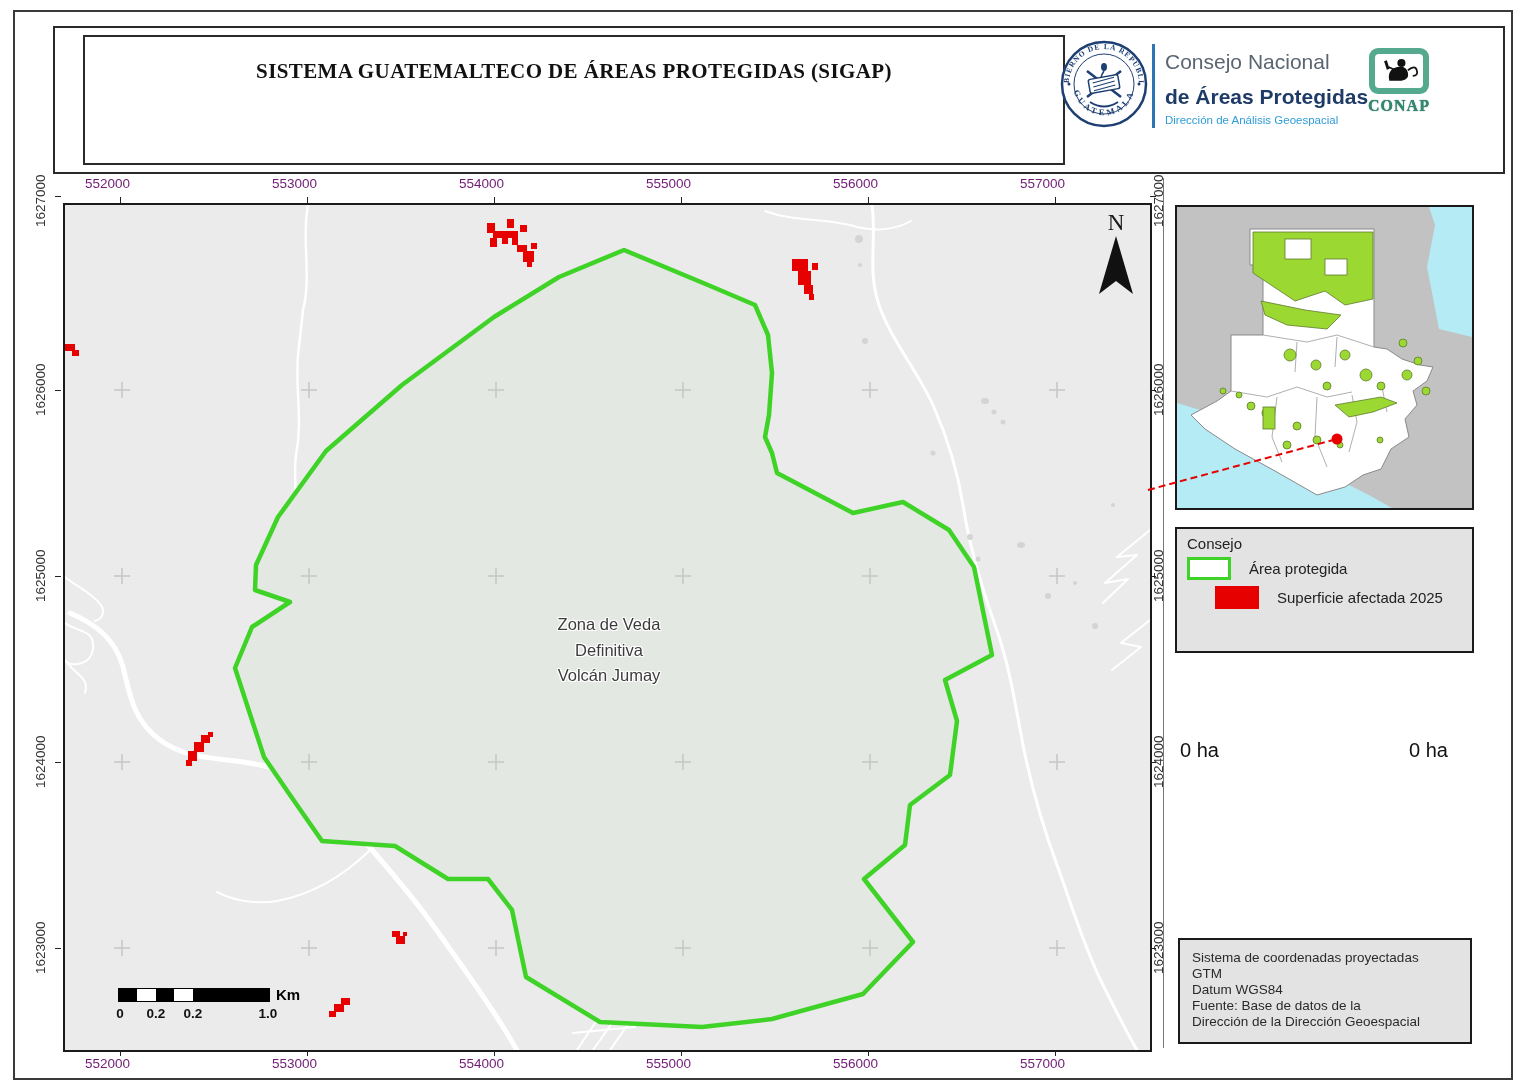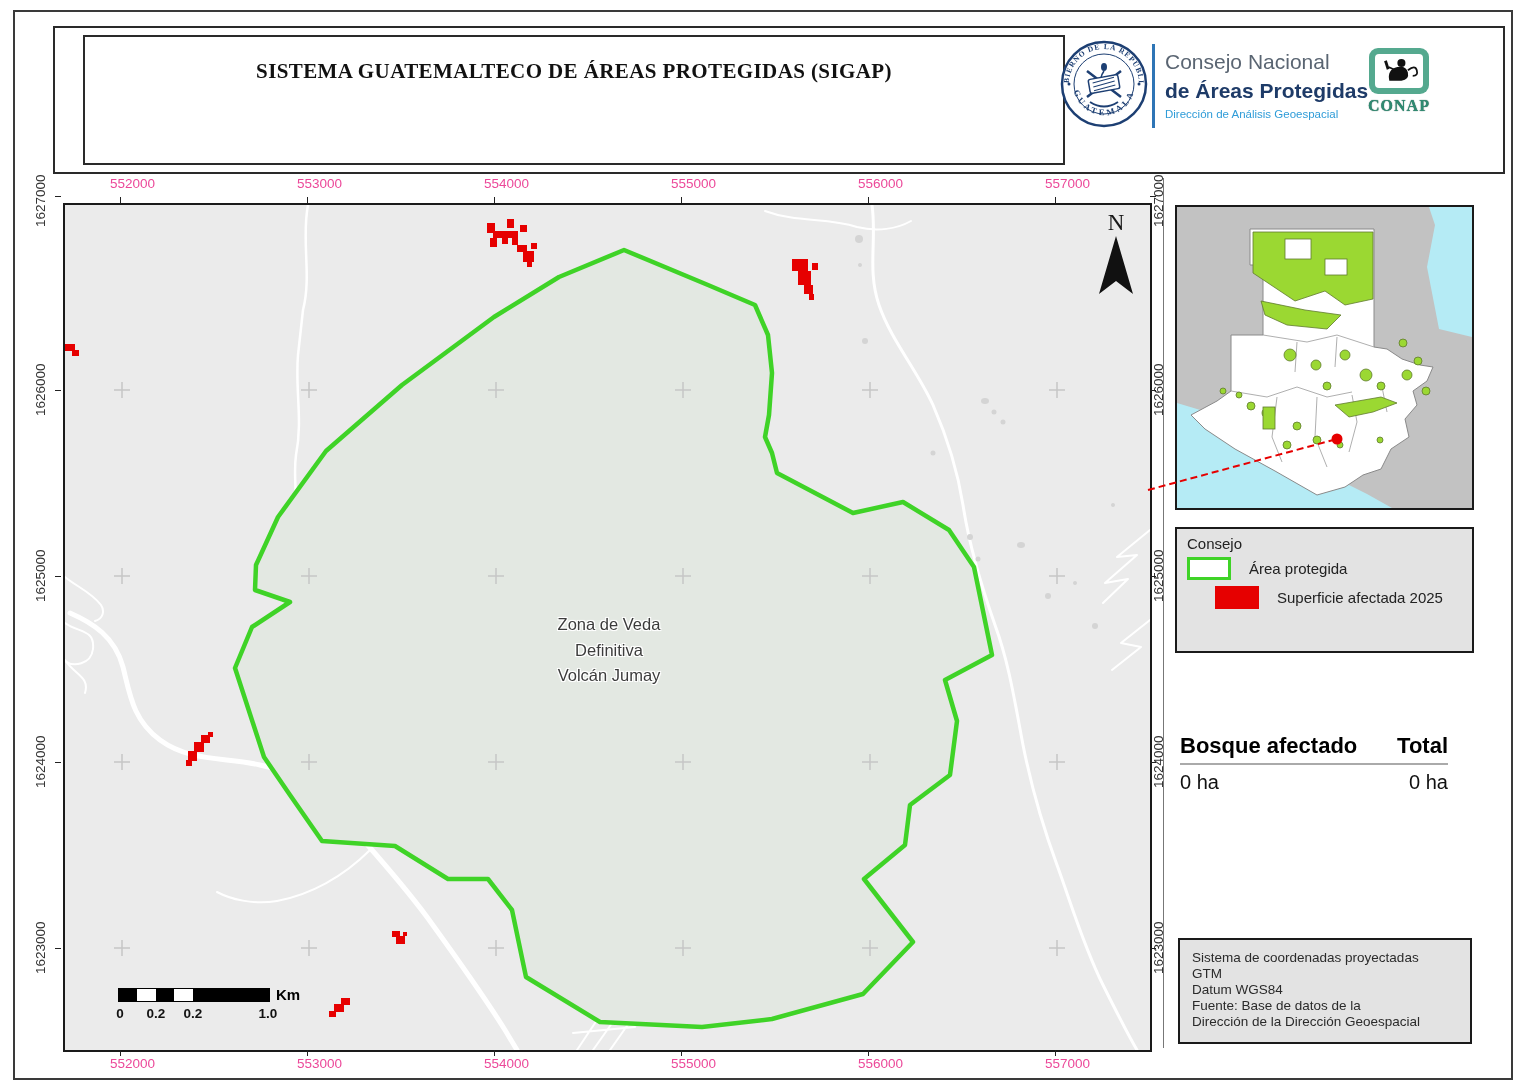--- a/index.html
+++ b/index.html
@@ -12,33 +12,33 @@
         border:2px solid #2a2a2a;background:#fff;}
   .title-box{position:absolute;left:8px;top:7px;width:978px;height:126px;
         border:2px solid #2a2a2a;text-align:center;margin-left:20px;}
   .map-title{margin-top:22px;font-family:"Liberation Serif",serif;font-weight:bold;
         font-size:21px;letter-spacing:.4px;color:#111;}
   .map-subtitle{margin:12px auto 0;max-width:740px;font-size:15.5px;line-height:1.5;color:#222;}
   .seal{position:absolute;left:1005px;top:12px;}
   .org-divider{position:absolute;left:1097px;top:16px;width:3px;height:84px;background:#2e75b6;}
   .org-text{position:absolute;left:1110px;top:22px;line-height:1.1;}
   .org-l1{font-size:21px;color:#5a6572;}
-  .org-l2{font-size:21px;font-weight:bold;color:#1e3b68;margin-top:6px;}
+  .org-l2{font-size:21px;font-weight:bold;color:#1e3b68;margin-top:12px;}
   .org-l3{font-size:11.5px;color:#2f9cd8;margin-top:6px;}
   .conap{position:absolute;left:1304px;top:20px;width:80px;text-align:center;}
   .conap-badge{margin:0 auto;width:60px;height:46px;background:#55a98f;border-radius:9px;
         display:flex;align-items:center;justify-content:center;}
   .conap-badge-inner{width:48px;height:34px;background:#fff;border-radius:4px;
         display:flex;align-items:center;justify-content:center;}
   .conap-word{margin-top:3px;font-family:"Liberation Serif",serif;font-weight:bold;
         font-size:16px;letter-spacing:1px;color:#2f8a71;text-shadow:0 0 1px #1a4a3c;}
   
   .map-frame{position:absolute;left:63px;top:203px;width:1085px;height:845px;
         border:2px solid #1a1a1a;background:#ebebeb;overflow:hidden;}
-  .axis-label{position:absolute;width:70px;text-align:right;font-size:13.5px;color:#ec4899;}
+  .axis-label{position:absolute;width:70px;text-align:left;font-size:13.5px;color:#701a75;}
   .axis-label-v{position:absolute;width:18px;height:70px;font-size:13.5px;color:#333;
         writing-mode:vertical-rl;transform:rotate(180deg);text-align:center;}
   .tick-v{position:absolute;width:1px;height:6px;background:#222;}
   .tick-h{position:absolute;width:6px;height:1px;background:#222;}
   .frame-right-line{position:absolute;left:1163px;top:178px;width:1px;height:870px;background:#777;}
   .area-label{position:absolute;left:523px;top:612px;width:172px;text-align:center;
         font-size:16.5px;line-height:1.55;color:#3c3c3c;
         text-shadow:-1px -1px 0 #fff,1px -1px 0 #fff,-1px 1px 0 #fff,1px 1px 0 #fff,0 0 3px #fff;}
   .north{position:absolute;left:1094px;top:210px;width:44px;text-align:center;}
   .north-n{font-family:"Liberation Serif",serif;font-size:23px;color:#1a1a1a;}
@@ -339,24 +339,20 @@
       <div class="lg-swatch" style="background:#fff;border:3px solid #3fd327;"></div>
       <div class="lg-label">Área protegida</div>
     </div>
     <div class="legend-row" style="top:57px;margin-left:28px;">
       <div class="lg-swatch" style="background:#e60000;border:3px solid #e60000;"></div>
       <div class="lg-label">Superficie afectada 2025</div>
     </div>
   </div>
 
   <div class="stats">
-    <div class="stats-head">
-      <span>Bosque afectado</span>
-      <span>Total</span>
-    </div>
     <div class="stats-vals">
       <span>0 ha</span>
       <span>0 ha</span>
     </div>
   </div>
 
   <div class="coord-box">
     <div>Sistema de coordenadas proyectadas</div>
     <div>GTM</div>
     <div>Datum WGS84</div>

